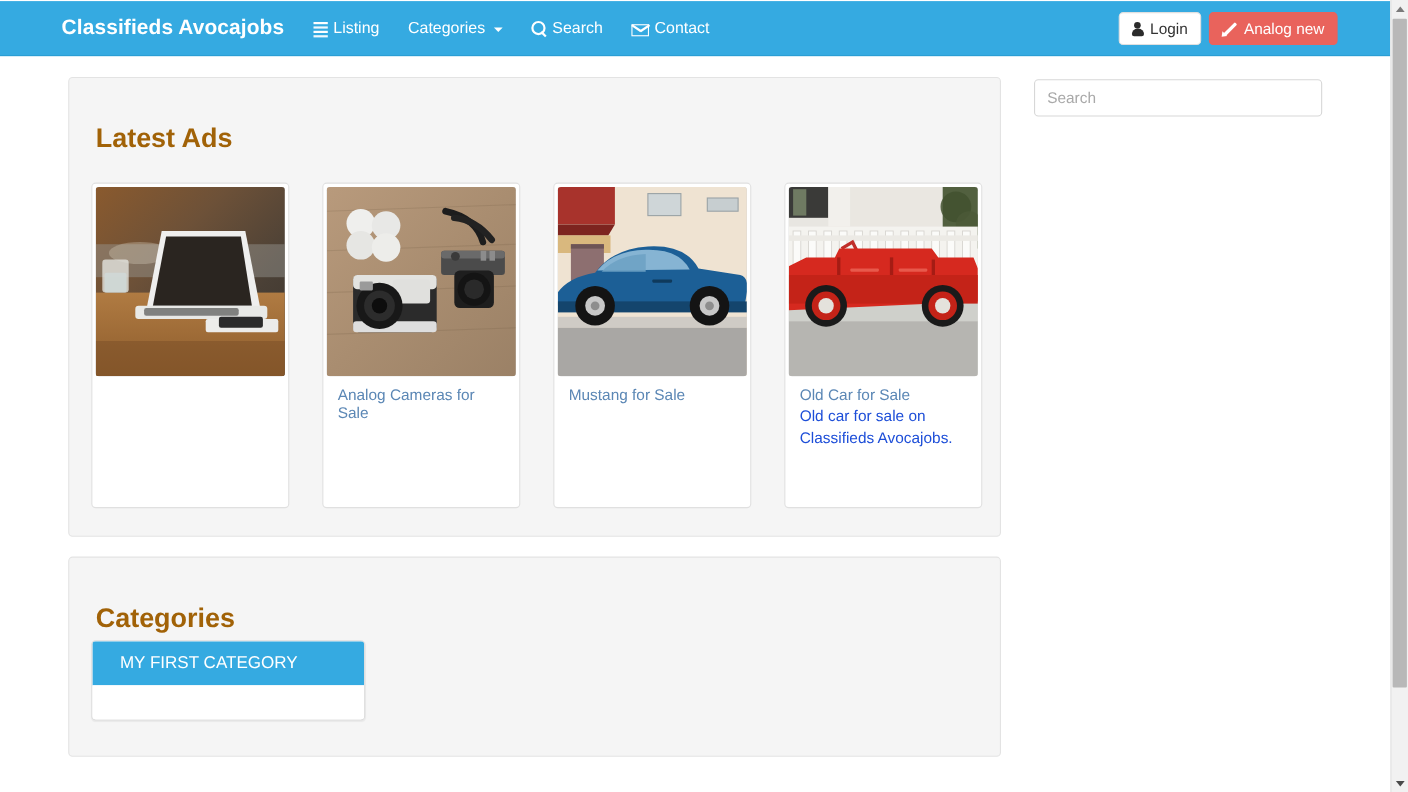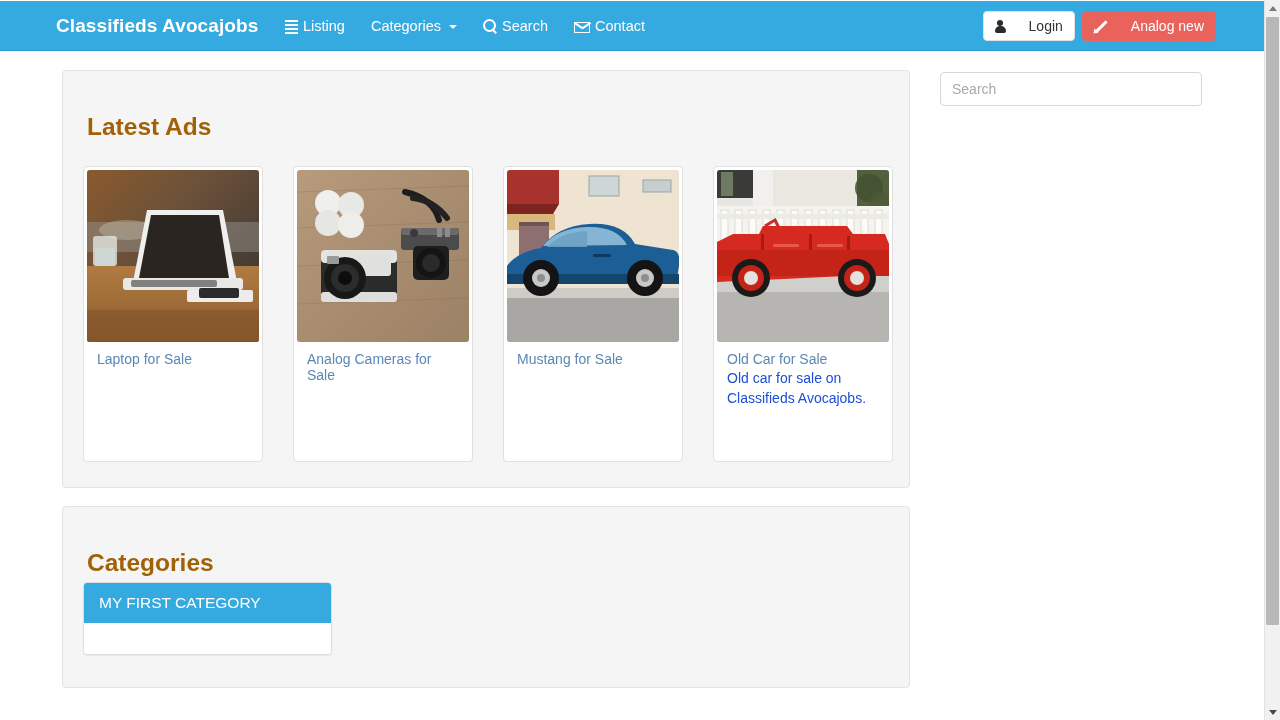--- a/index.html
+++ b/index.html
@@ -151,21 +151,21 @@
   .nav-btns {
     position: absolute;
     right: 48px; top: 10px;
     display: flex;
     align-items: center;
     gap: 7px;
   }
   .btn {
     display: inline-flex;
     align-items: center;
-    gap: 23px;
+    gap: 6px;
     height: 30px;
     padding: 0 11px;
     border-radius: 4px;
     font-size: 14px;
     line-height: 20px;
     cursor: pointer;
     white-space: nowrap;
     border: 1px solid transparent;
   }
   .btn-login {
@@ -307,21 +307,21 @@
     border: 1px solid #dddddd;
     border-radius: 4px;
     overflow: hidden;
     box-shadow: 0 1px 1px rgba(0,0,0,0.05);
   }
   .cat-head {
     background: #35aae1;
     color: #ffffff;
     font-size: 15.5px;
     line-height: 20px;
-    padding: 10px 15px;
+    padding: 10px 25px;
     cursor: pointer;
     white-space: nowrap;
   }
   .cat-body {
     background: #ffffff;
     height: 31px;
   }
 
   
   .side-search {
@@ -456,23 +456,20 @@
               <rect x="6" y="66" width="24" height="30" rx="3" fill="#e6e7e2" opacity="0.78"></rect>
               <rect x="8" y="78" width="20" height="18" rx="2" fill="#cfd8d6" opacity="0.9"></rect>
               <path d="M46 112 L60 40 L136 40 L150 112 Z" fill="#efefee"></path>
               <path d="M52 108 L64 45 L132 45 L142 108 Z" fill="#2a2520"></path>
               <rect x="36" y="108" width="120" height="12" rx="3" fill="#e8e9e6"></rect>
               <rect x="44" y="110" width="86" height="7" rx="2" fill="#5d5d5c" opacity="0.75"></rect>
               <rect x="100" y="120" width="66" height="12" rx="2" fill="#ececea"></rect>
               <rect x="112" y="118" width="40" height="10" rx="2" fill="#2b2b2b"></rect>
               <rect x="0" y="140" width="172" height="32" fill="#7b5028" opacity="0.55"></rect>
             </svg>
-          </div>
-          <div class="card-body">
-            <a class="card-link">Laptop for Sale</a>
           </div>
         </div>
 
         <div class="card">
           <div class="card-thumb">
             <svg viewBox="0 0 172 172" preserveAspectRatio="none">
               <defs>
                 <linearGradient id="woodg" x1="0" y1="0" x2="1" y2="1">
                   <stop offset="0%" stop-color="#b89a7c"></stop>
                     <stop offset="50%" stop-color="#a98d70"></stop>

